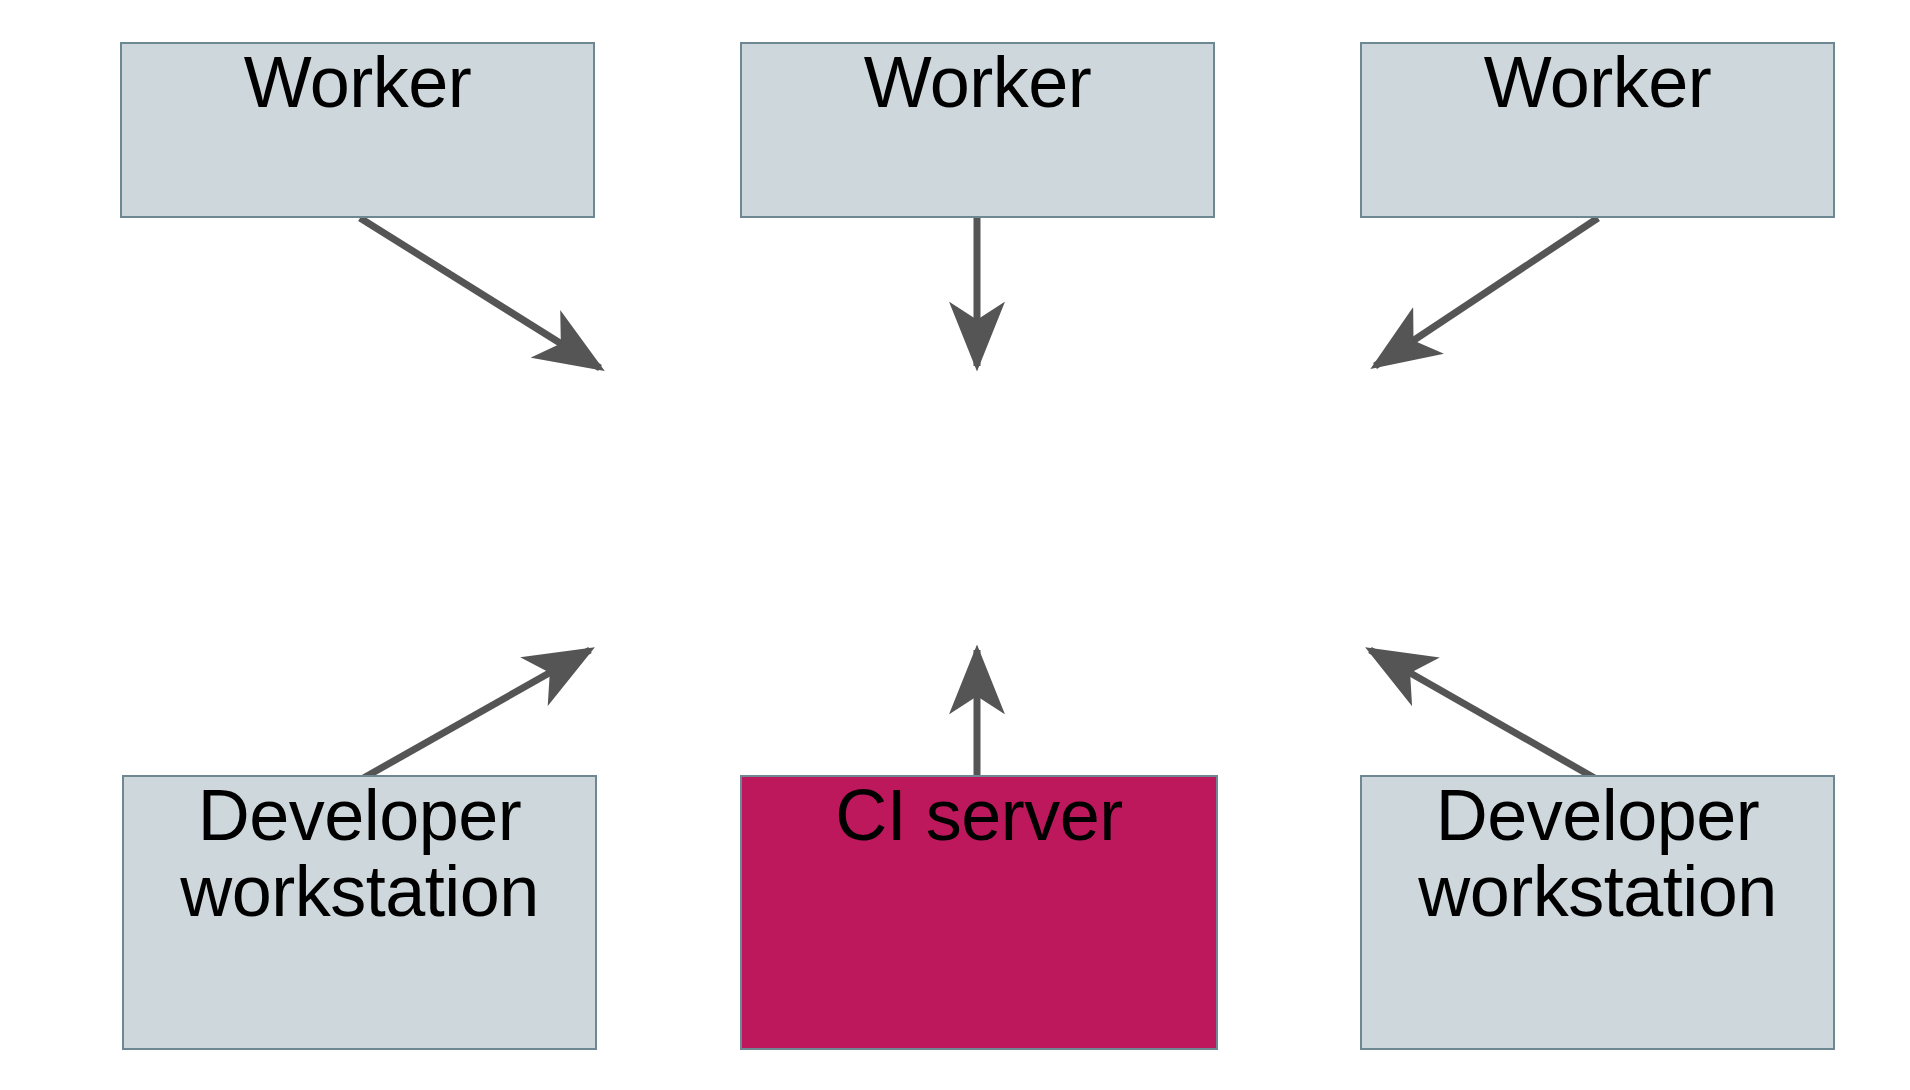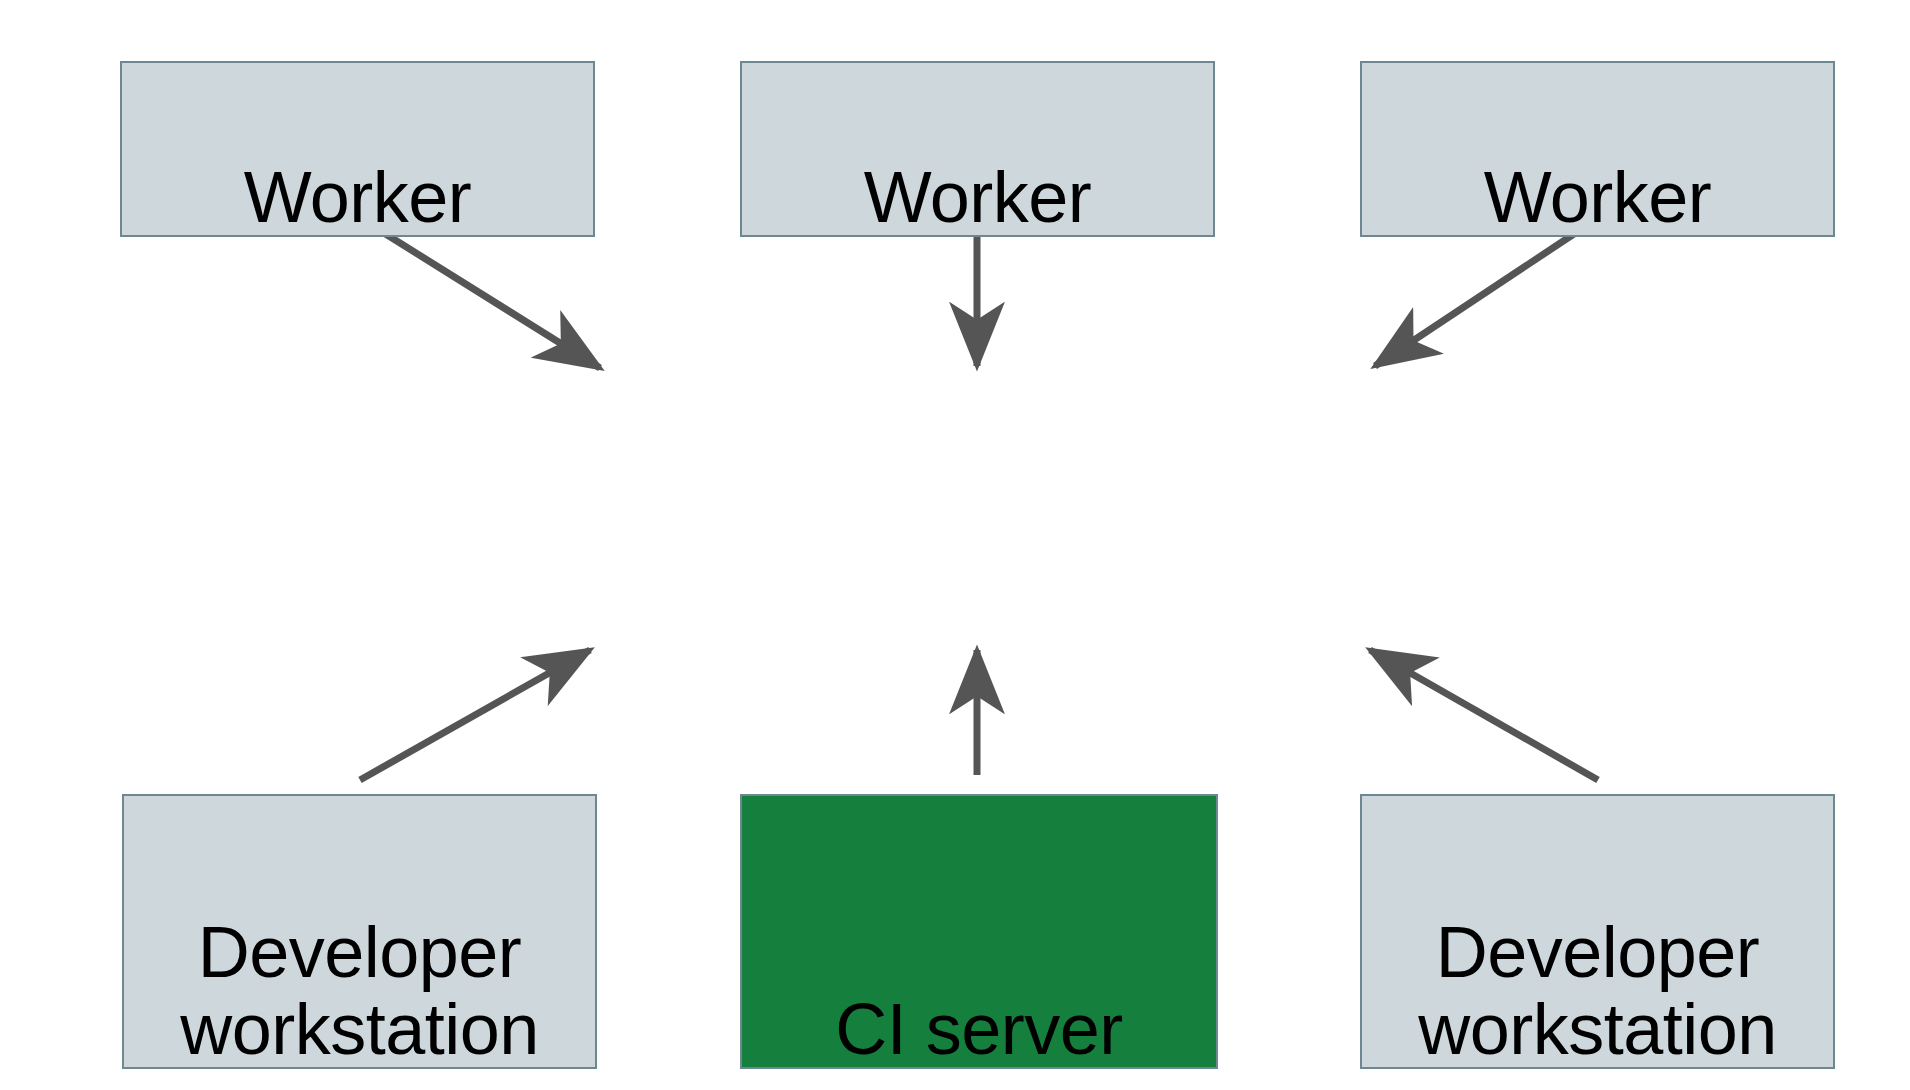--- a/index.html
+++ b/index.html
@@ -23,24 +23,23 @@
     width: 1910px;
     height: 1090px;
     pointer-events: none;
   }
   .node {
     position: absolute;
     box-sizing: border-box;
     background: #ced8dc;
     border: 2px solid #0c4a6e;
     display: flex;
-    align-items: flex-end;
+    align-items: flex-start;
     justify-content: center;
     z-index: 2;
-    margin-top: 19px;
   }
   .node-label {
     color: #000000;
     font-family: "Liberation Sans", sans-serif;
     font-size: 72px;
     font-weight: 400;
     line-height: 1.06;
     text-align: center;
     letter-spacing: -0.5px;
     white-space: pre-line;
@@ -79,21 +78,21 @@
   <div class="node" style="left: 1360px; top: 42px; width: 475px; height: 176px; background: rgb(206, 216, 220); border-color: rgb(109, 135, 147);">
     <span class="node-label">Worker</span>
   </div>
 
 
   <div class="node" style="left: 122px; top: 775px; width: 475px; height: 275px; background: rgb(206, 216, 220); border-color: rgb(109, 135, 147);">
     <span class="node-label">Developer
 workstation</span>
   </div>
 
-  <div class="node" style="left: 740px; top: 775px; width: 478px; height: 275px; background: #15803d; border-color: rgb(109, 135, 147);">
+  <div class="node" style="left: 740px; top: 775px; width: 478px; height: 275px; background: #be185d; border-color: rgb(109, 135, 147);">
     <span class="node-label">CI server</span>
   </div>
 
   <div class="node" style="left: 1360px; top: 775px; width: 475px; height: 275px; background: rgb(206, 216, 220); border-color: rgb(109, 135, 147);">
     <span class="node-label">Developer
 workstation</span>
   </div>
 
 </div>
 

